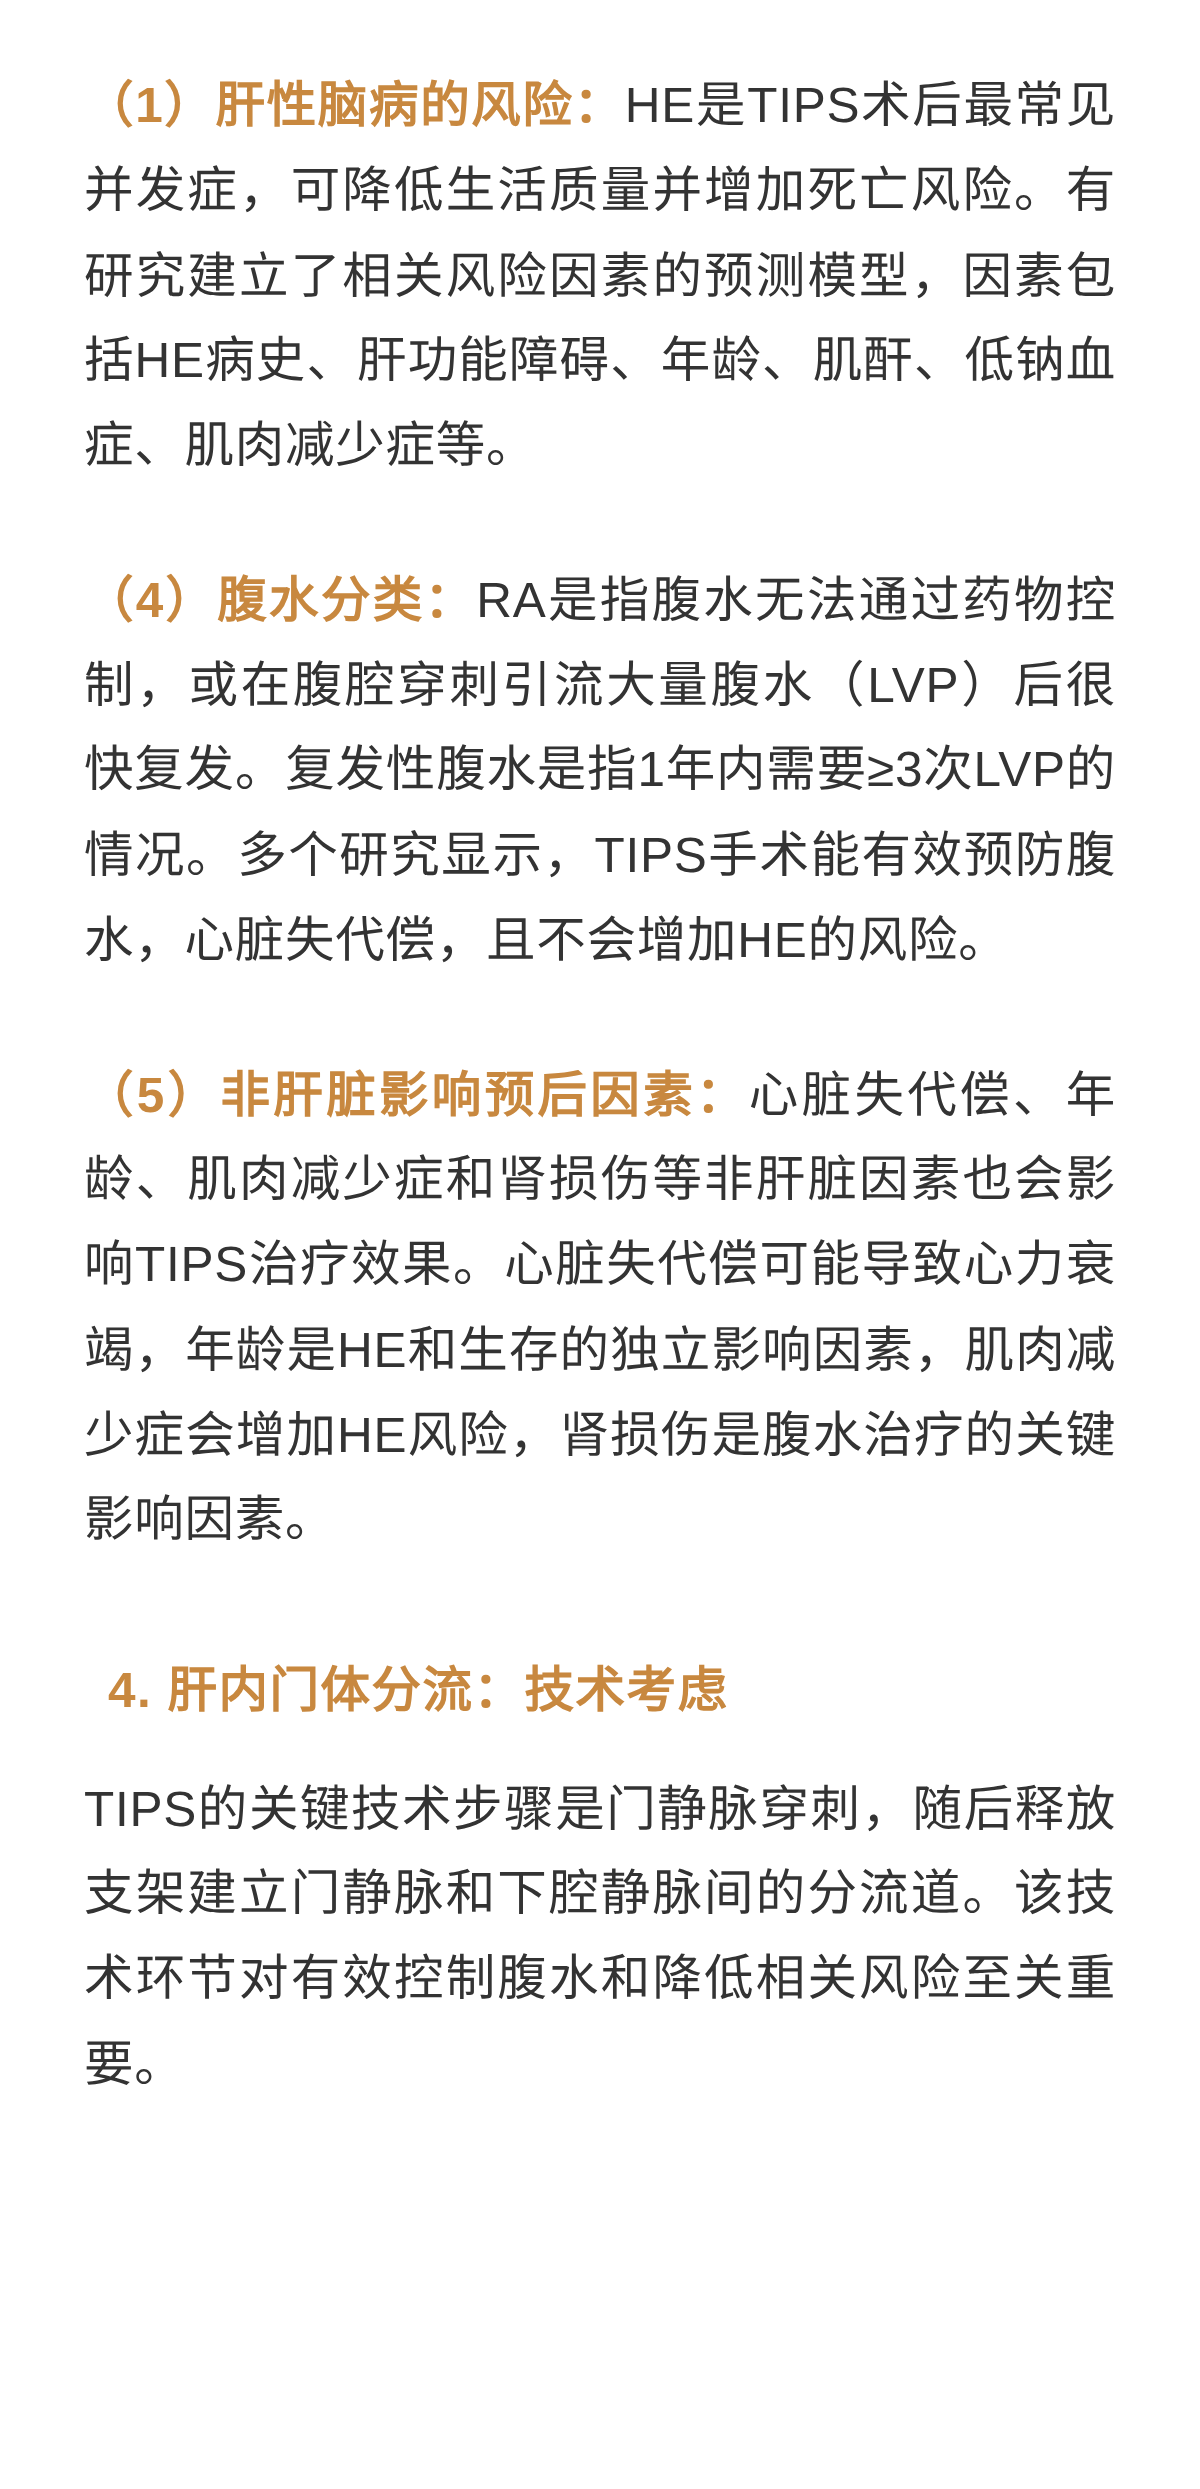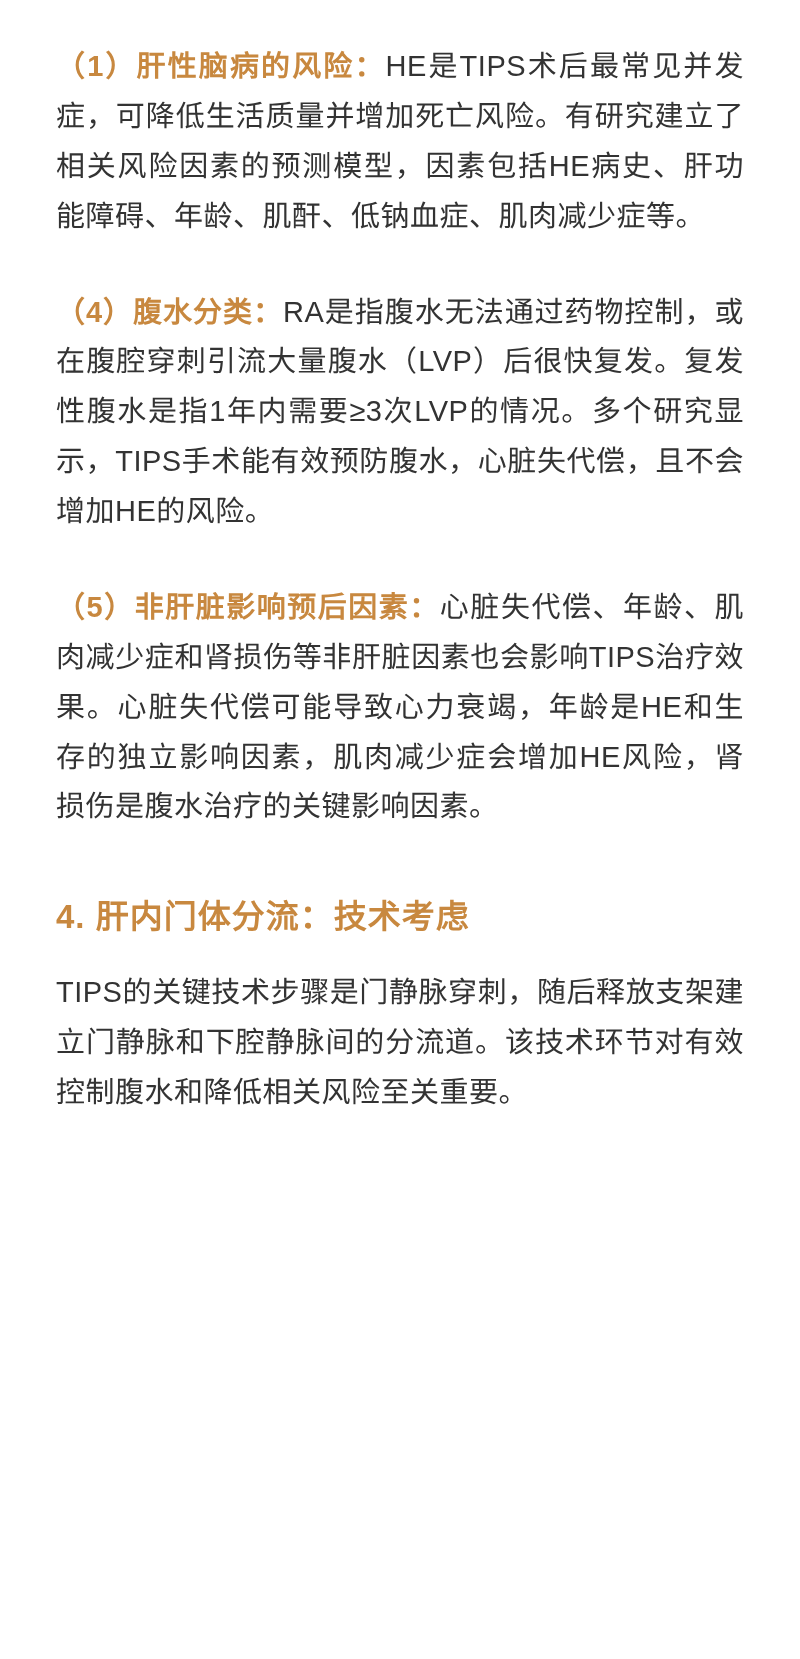--- a/index.html
+++ b/index.html
@@ -14,21 +14,21 @@
     color: #2f2f2f;
   }
   .page {
     width: 800px;
     min-height: 1659px;
     box-sizing: border-box;
     padding: 28px 56px 30px 56px;
     background: #ffffff;
   }
   .para {
-    font-size: 29px;
+    font-size: 33px;
     line-height: 1.72;
     letter-spacing: 0.5px;
     color: #333333;
     text-align: justify;
     margin: 0 0 46px 0;
     word-break: break-all;
   }
   .para:last-child {
     margin-bottom: 0;
     margin-top: 24px;
@@ -38,21 +38,21 @@
     font-weight: bold;
   }
   .body-text {
     color: #333333;
   }
   .section-heading {
     font-size: 33px;
     font-weight: bold;
     color: #c8883f;
     letter-spacing: 1px;
-    margin: 60px 0 26px 0;
+    margin: 60px 0 26px 16px;
     line-height: 1.5;
   }
   .spacer-top {
     height: 14px;
   }
 </style>
 </head>
 <body>
 
 <div class="page">

